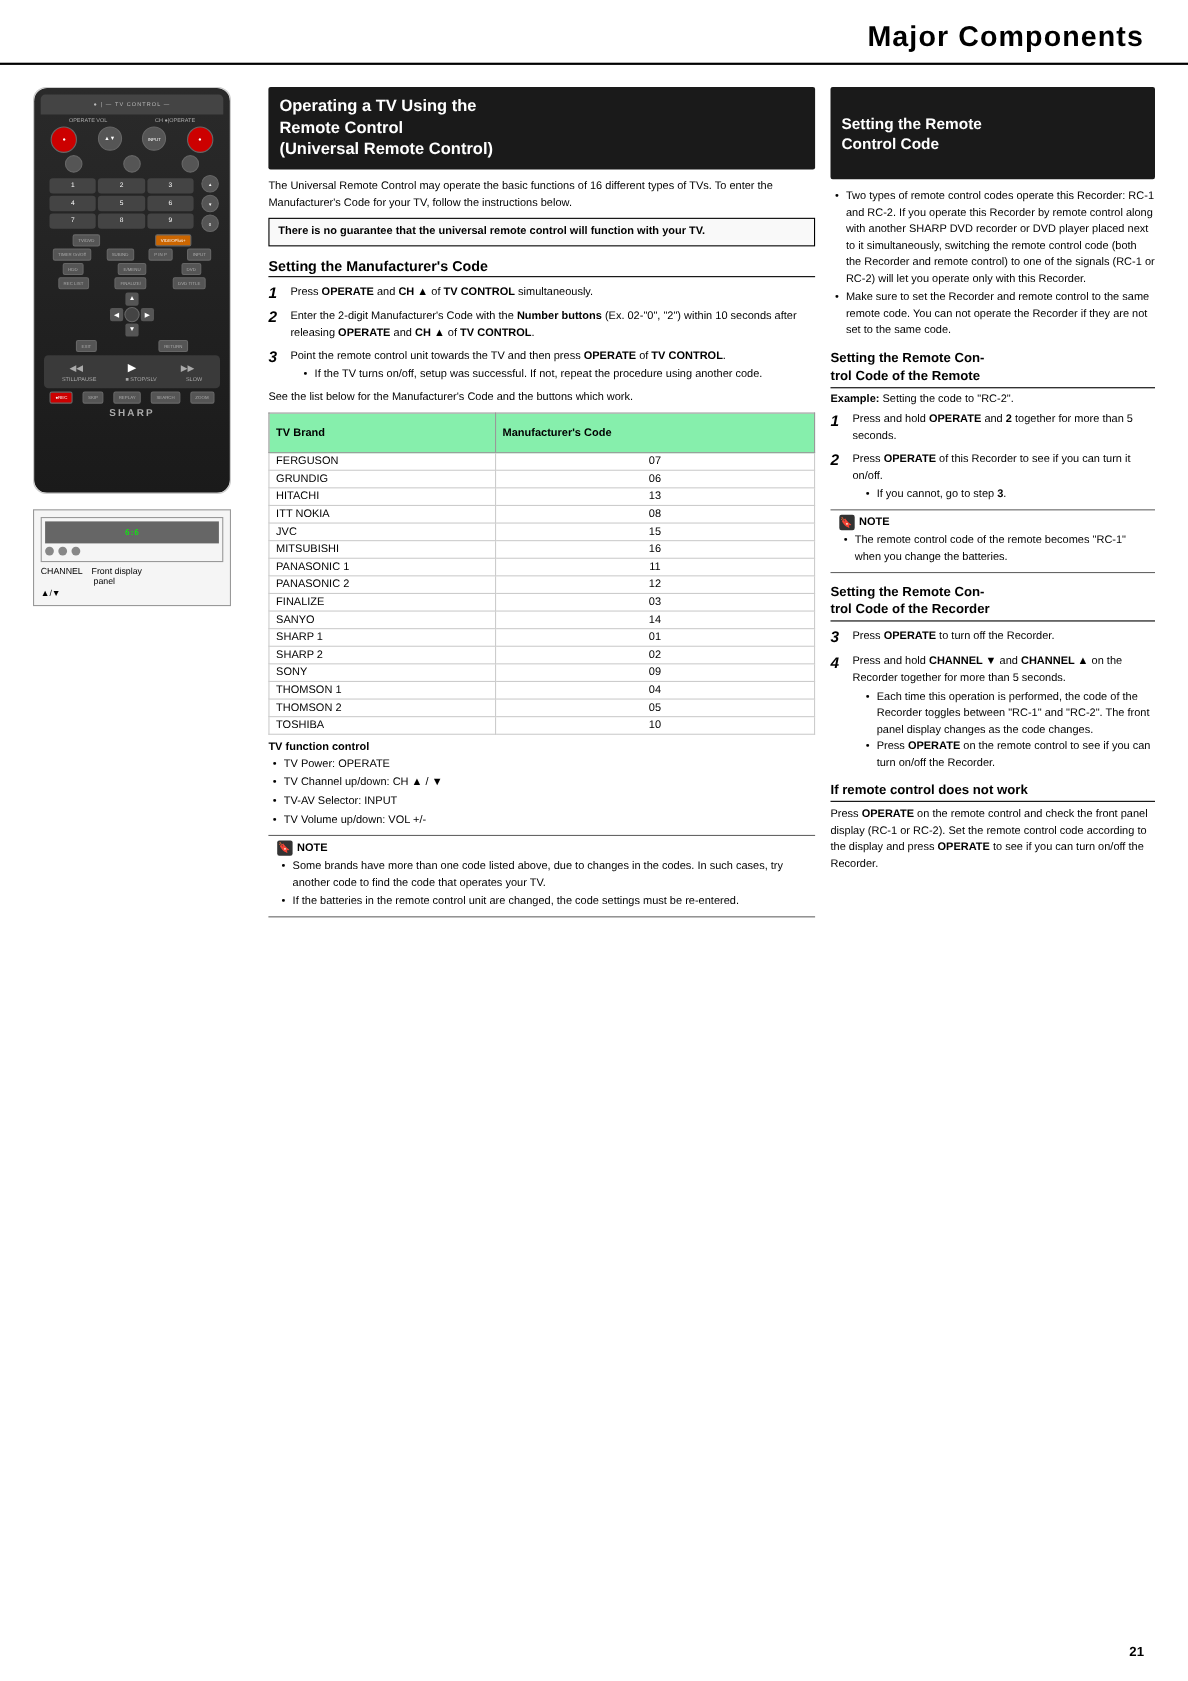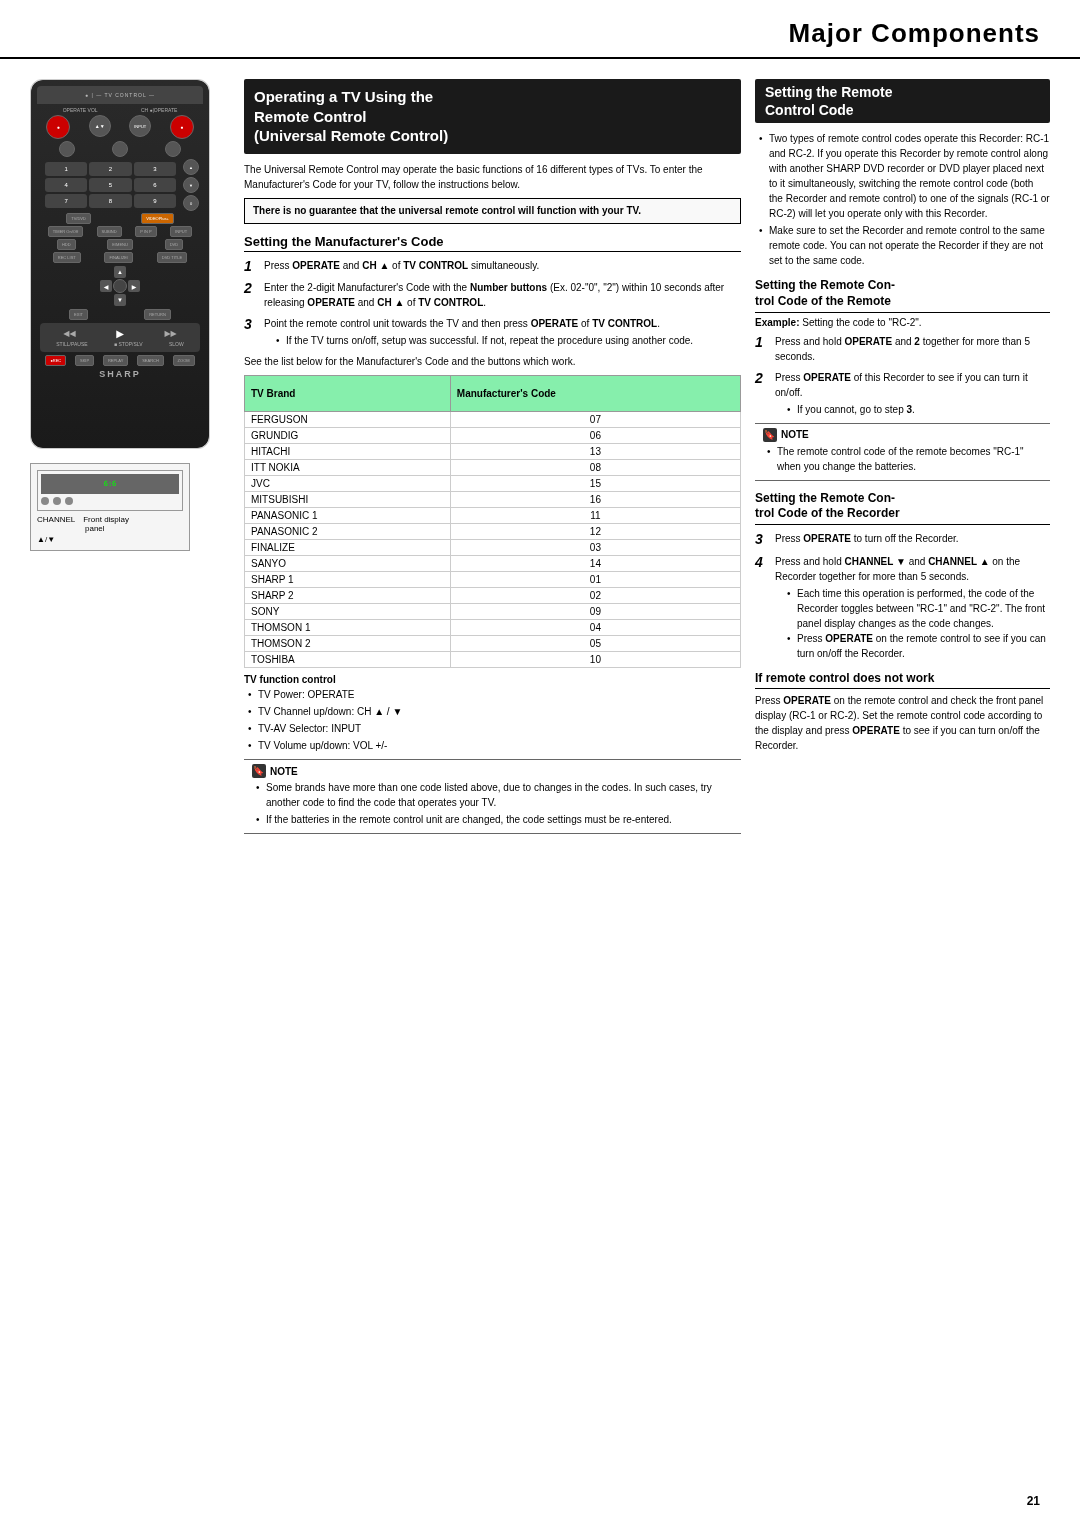--- a/index.html
+++ b/index.html
@@ -146,21 +146,21 @@
       font-weight: bold;
       letter-spacing: 2px;
       margin: 3px 0;
     }
 
     .front-display-section {
       margin-top: 10px;
       border: 1px solid #999;
       padding: 6px;
       background: #f5f5f5;
-      width: 160px;
+      width: 180px;
     }
 
     
     .mid-col {
       flex: 1;
       min-width: 0;
     }
 
     .section-title-box {
       background: #1a1a1a;
@@ -315,21 +315,21 @@
 
     
     .right-col {
       width: 295px;
       flex-shrink: 0;
     }
 
     .section-title-box-right {
       background: #1a1a1a;
       color: #fff;
-      padding: 4px 10px;
+      padding: 24px 10px;
       margin-bottom: 8px;
       border-radius: 2px;
     }
     .section-title-box-right h2 {
       font-size: 14px;
       font-weight: bold;
       line-height: 1.3;
     }
 
     .right-body-text {

